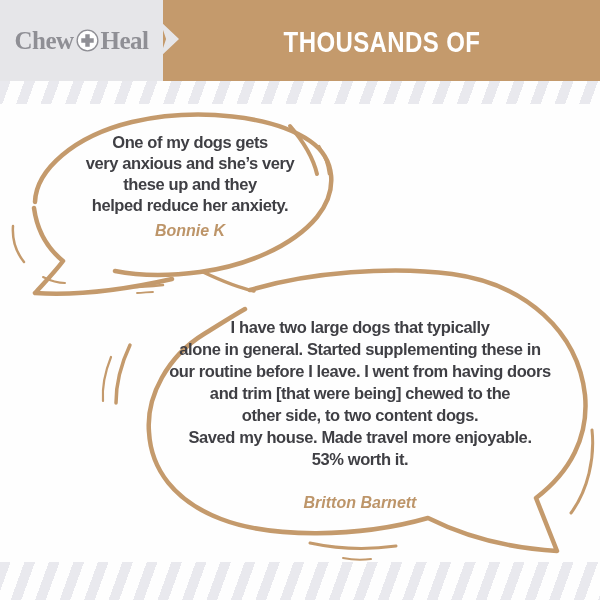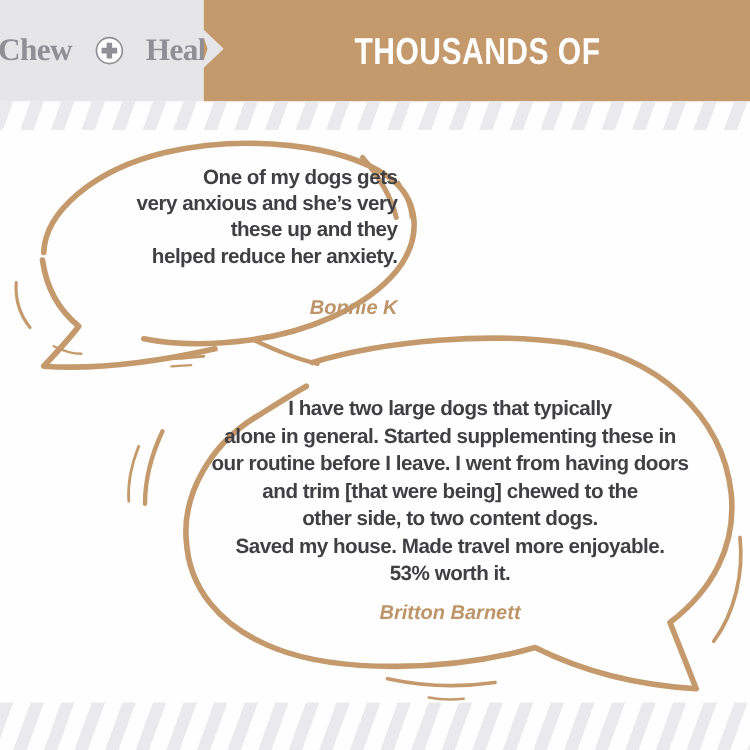--- a/index.html
+++ b/index.html
@@ -3,21 +3,21 @@
 <meta charset="utf-8">
 <style>
   html,body { margin:0; padding:0; }
   .canvas {
     position:relative; width:600px; height:600px; overflow:hidden;
     background:#fefefe; font-family:"Liberation Sans", sans-serif;
   }
   
   .logo-box {
     position:absolute; left:0; top:0; width:163px; height:81px;
-    background:#e6e6e9; display:flex; align-items:center; justify-content:center; gap:18px;
+    background:#e6e6e9; display:flex; align-items:center; justify-content:center; gap:2px;
   }
   .logo-word {
     font-family:"Liberation Serif", serif; font-weight:bold;
     font-size:25px; color:#8f8f95; letter-spacing:-0.5px;
   }
   .logo-plus { display:flex; align-items:center; }
   .logo-plus svg { display:block; }
   .banner {
     position:absolute; left:163px; top:0; width:437px; height:81px;
     background:#c49a6c; display:flex; flex-direction:column;
@@ -39,25 +39,25 @@
   }
   .stripes-top { top:81px; height:23px; }
   .stripes-bottom { top:562px; height:38px; }
   
   .bubbles { position:absolute; left:0; top:0; }
   .bubbles path { fill:none; stroke:#c49a6c; stroke-linecap:round; stroke-linejoin:round; }
   
   .quote {
     position:absolute; text-align:center; color:#3f3f44; font-weight:bold;
   }
-  .quote-1 { left:36px;  top:132px; width:282px; font-size:16.5px; line-height:21px; letter-spacing:-0.4px;text-align:right; }
+  .quote-1 { left:49px;  top:132px; width:282px; font-size:16.5px; line-height:21px; letter-spacing:-0.4px; }
   .quote-2 { left:123px; top:316px; width:474px; font-size:16.5px; line-height:22px; letter-spacing:-0.4px; }
   .author { font-style:italic; color:#bd9569; font-size:16px; letter-spacing:0; }
-  .author-1 { margin-top:20px; }
-  .author-2 { margin-top:10px; }
+  .author-1 { margin-top:4px; }
+  .author-2 { margin-top:22px; }
 </style>
 </head>
 <body>
 
 <div class="canvas">
 
   <div class="logo-box">
     <span class="logo-word">Chew</span>
     <span class="logo-plus">
       <svg width="23" height="23" viewBox="0 0 24 24">

